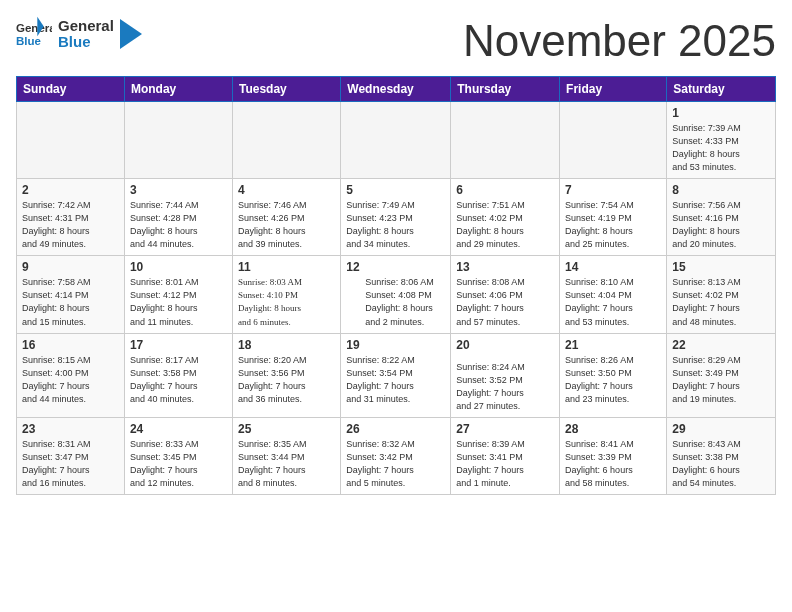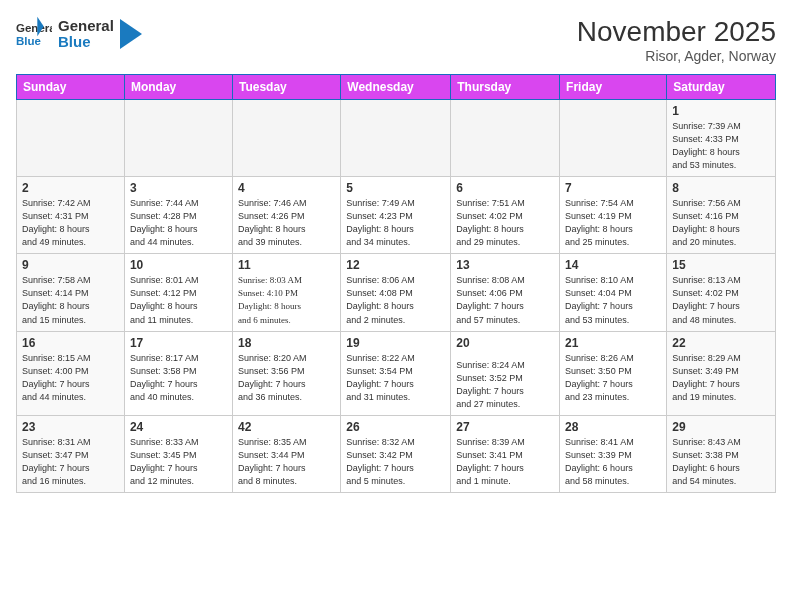--- a/index.html
+++ b/index.html
@@ -27,35 +27,35 @@
       gap: 6px;
     }
     .logo-icon {
       width: 36px;
       height: 36px;
     }
     .title-block {
       text-align: right;
     }
     .month-title {
-      font-size: 28px;
+      font-size: 44px;
       color: #333;
       font-weight: normal;
     }
     .location {
       font-size: 14px;
       color: #555;
     }
     .calendar {
       width: 100%;
       border-collapse: collapse;
       border: 1px solid #ccc;
     }
     .calendar th {
-      background-color: #d946ef;
+      background-color: #4c1d95;
       color: #fff;
       font-size: 12px;
       font-weight: bold;
       text-align: left;
       padding: 5px 6px;
       border: 1px solid #1a6abf;
     }
     .calendar td {
       border: 1px solid #ccc;
       vertical-align: top;
@@ -108,21 +108,20 @@
       <div style="display:flex;flex-direction:column;line-height:1.1;">
         <span style="font-size:15px;font-weight:bold;color:#333;">General</span>
         <span style="font-size:15px;font-weight:bold;color:#1a7abf;">Blue</span>
       </div>
       <svg width="22" height="30" viewBox="0 0 22 30">
         <polygon points="0,0 22,15 0,30" fill="#1a7abf"></polygon>
       </svg>
     </div>
     <div class="title-block">
       <div class="month-title">November 2025</div>
-      <div class="location">Risor, Agder, Norway</div>
     </div>
   </div>
 
   <table class="calendar">
     <thead>
       <tr>
       <th>Sunday</th>
           <th>Monday</th>
           <th>Tuesday</th>
           <th>Wednesday</th>
@@ -215,21 +214,21 @@
           </td>
           <td>
             <span class="day-number">11</span>
             <div class="day-info" style="white-space: pre-line; font-family: Liberation Serif, serif;">Sunrise: 8:03 AM
 Sunset: 4:10 PM
 Daylight: 8 hours
 and 6 minutes.</div>
           </td>
           <td>
             <span class="day-number">12</span>
-            <div class="day-info" style="white-space: pre-line;">Sunrise: 8:06 AM
+            <div class="day-info" style="white-space: pre-line; margin-left: 19px;">Sunrise: 8:06 AM
 Sunset: 4:08 PM
 Daylight: 8 hours
 and 2 minutes.</div>
           </td>
           <td>
             <span class="day-number">13</span>
             <div class="day-info" style="white-space: pre-line;">Sunrise: 8:08 AM
 Sunset: 4:06 PM
 Daylight: 7 hours
 and 57 minutes.</div>
@@ -309,21 +308,21 @@
 and 16 minutes.</div>
           </td>
           <td>
             <span class="day-number">24</span>
             <div class="day-info" style="white-space: pre-line;">Sunrise: 8:33 AM
 Sunset: 3:45 PM
 Daylight: 7 hours
 and 12 minutes.</div>
           </td>
           <td>
-            <span class="day-number">42</span>
+            <span class="day-number">25</span>
             <div class="day-info" style="white-space: pre-line;">Sunrise: 8:35 AM
 Sunset: 3:44 PM
 Daylight: 7 hours
 and 8 minutes.</div>
           </td>
           <td>
             <span class="day-number">26</span>
             <div class="day-info" style="white-space: pre-line;">Sunrise: 8:32 AM
 Sunset: 3:42 PM
 Daylight: 7 hours

